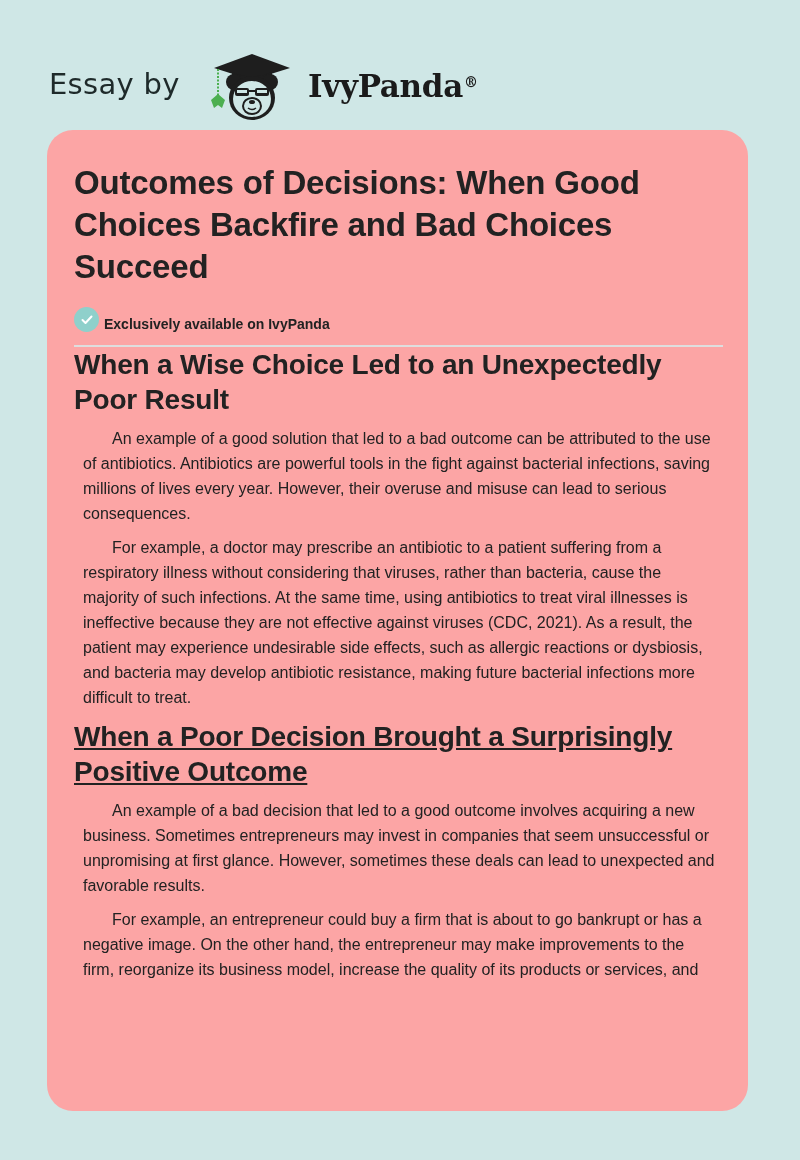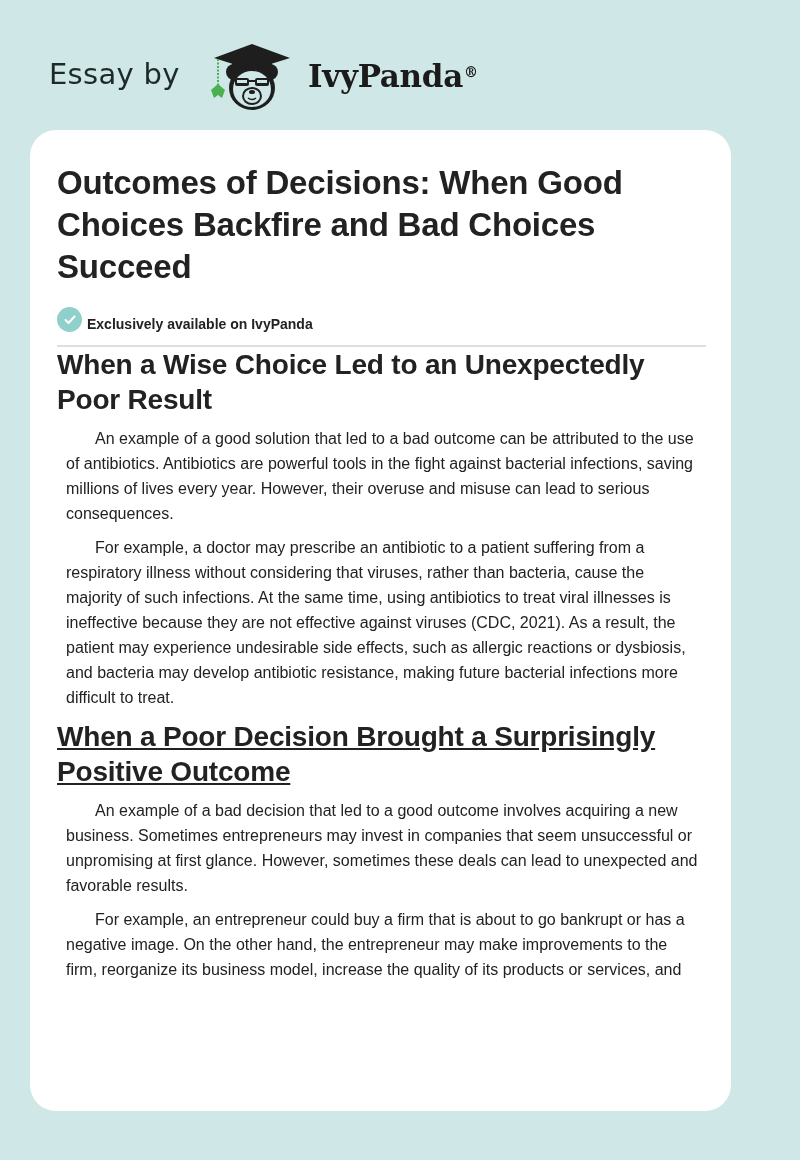--- a/index.html
+++ b/index.html
@@ -11,21 +11,21 @@
       height: 1160px;
       background: #cfe7e6;
       font-family: "Liberation Sans", sans-serif;
       position: relative;
       overflow: hidden;
       color: #222;
     }
     .header {
       position: absolute;
       left: 0;
-      top: 4px;
+      top: 14px;
       width: 776px;
       height: 130px;
     }
     .essay-by {
       position: absolute;
       left: 49px;
       top: 50px;
       font-family: "DejaVu Sans", sans-serif;
       font-size: 29px;
       color: #1e2a2a;
@@ -53,25 +53,25 @@
     }
     .brand-name sup {
       font-size: 14px;
       vertical-align: top;
       position: relative;
       top: -4px;
       margin-left: 1px;
     }
     .card {
       position: absolute;
-      left: 30px;
+      left: 47px;
       top: 130px;
       width: 701px;
       height: 981px;
-      background: #ffffff;
+      background: #fca5a5;
       border-radius: 26px;
       overflow: hidden;
     }
     .card-inner {
       position: absolute;
       left: 27px;
       top: 32px;
       width: 650px;
     }
     h1.title {

